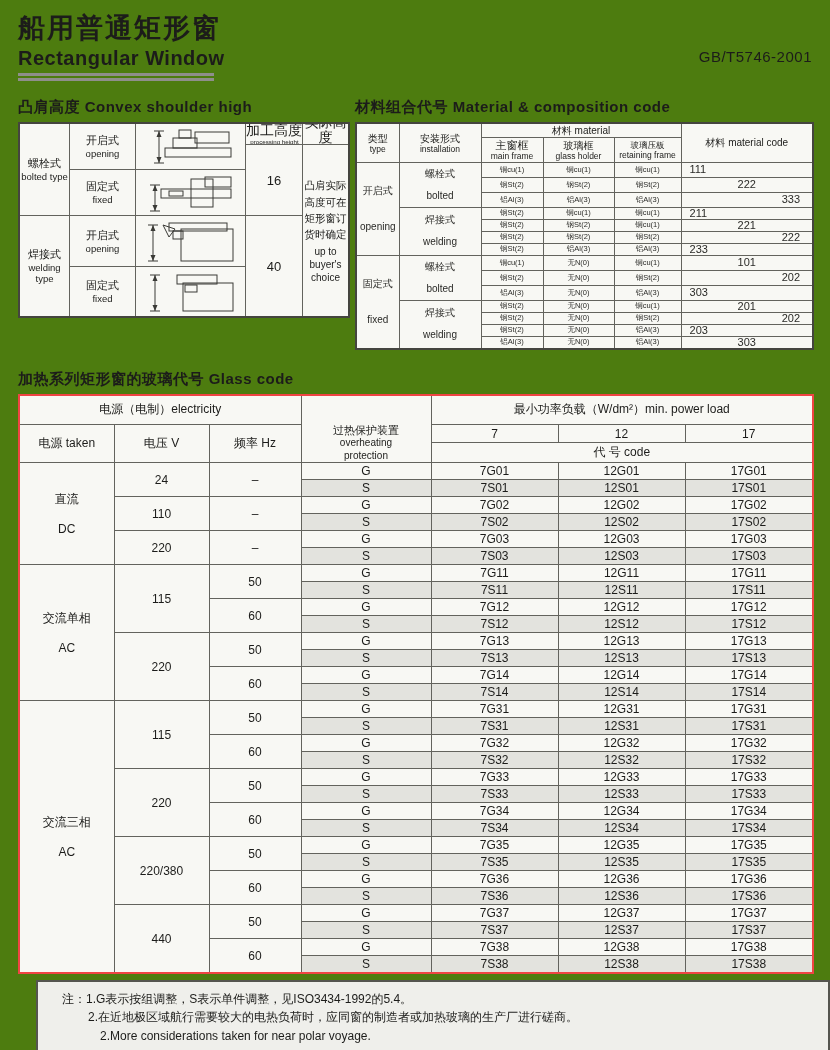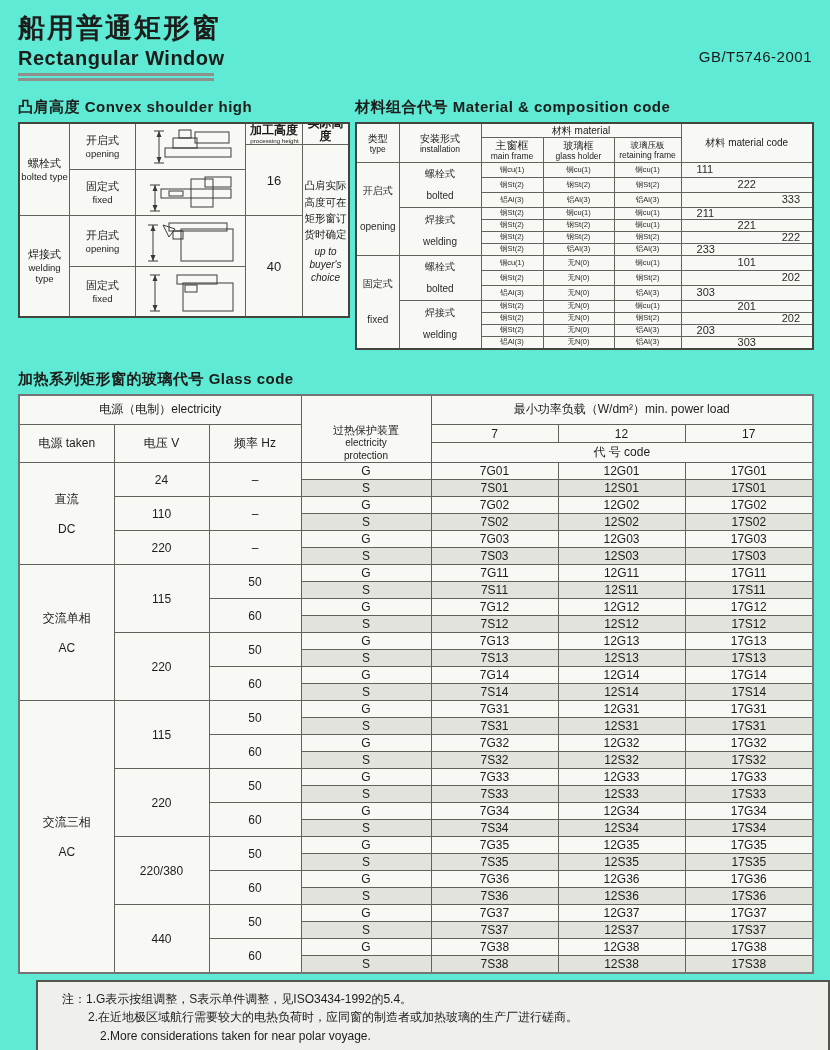--- a/index.html
+++ b/index.html
@@ -1,19 +1,19 @@
 <!DOCTYPE html>
 <html><head>
 <meta charset="utf-8">
 <style>
   * { margin:0; padding:0; box-sizing:border-box; }
   html,body { background:#e8e8e4; }
   .page {
     position:relative; width:830px; height:1050px; margin:0 auto;
-    background:#5eead4; color:#1c1c1a;
+    background:#4d7c0f; color:#1c1c1a;
     font-family:"Liberation Sans","DejaVu Sans",sans-serif;
     overflow:hidden;
   }
   
   .header { position:relative; padding:10px 18px 0 18px; height:84px; }
   .title-zh { font-size:27px; font-weight:bold; letter-spacing:2px; }
   .title-en { font-size:20px; font-weight:bold; letter-spacing:0.5px; margin-top:1px; }
   .double-rule { width:196px; height:8px; border-top:3px solid #8f8f8b; border-bottom:3px solid #8f8f8b; margin-top:3px; }
   .std-code { position:absolute; right:18px; top:48px; font-size:15px; letter-spacing:0.5px; }
   
@@ -27,40 +27,40 @@
     display:grid; border:2px solid #45453f; background:#f8f8f4;
     grid-template-columns:50px 66px 110px 57px 45px;
     grid-template-rows:21px 25px 46px 51px 49px;
     width:332px;
   }
   .cg { border-right:1px solid #63635d; border-bottom:1px solid #63635d;
         display:flex; flex-direction:column; align-items:center; justify-content:center;
         text-align:center; overflow:hidden; }
   .cg .zh { font-size:11px; line-height:1.35; }
   .cg .en { font-size:9.5px; line-height:1.2; }
-  .cg.hdr .zh { font-size:12px; line-height:1.1;font-weight:bold; }
+  .cg.hdr .zh { font-size:14px; line-height:1.1; }
   .cg.hdr .en { font-size:6.5px; line-height:1.1; transform:scale(0.95); white-space:nowrap; }
   .cg.num { font-size:13px; }
   .cg.note .zh { font-size:10.5px; line-height:1.55; width:42px; }
-  .cg.note .en { font-size:10px; line-height:1.3; margin-top:2px; width:40px;font-style:italic; }
+  .cg.note .en { font-size:10px; line-height:1.3; margin-top:2px; width:40px; }
   .edge-r { border-right:none; } .edge-b { border-bottom:none; }
   
   table { border-collapse:collapse; table-layout:fixed; background:#f8f8f4; }
   .mat-table { width:457px; border:2px solid #45453f; }
   .mat-table td { border:1px solid #63635d; text-align:center; vertical-align:middle; padding:0; }
   .mat-table .h-zh { font-size:10px; line-height:1.3; }
   .mat-table .h-en { font-size:8.5px; line-height:1.1; }
   .mat-table .mrow td { height:11.5px; font-size:7.5px; line-height:1; color:#2a2a27; }
   .mat-table td.grp { font-size:10px; line-height:2.2; }
-  .mat-table td.code-l { text-align:left;  padding-left:15px;  font-size:11px; }
+  .mat-table td.code-l { text-align:left;  padding-left:8px;  font-size:11px; }
   .mat-table td.code-c { text-align:center;                    font-size:11px; }
   .mat-table td.code-r { text-align:right; padding-right:12px; font-size:11px; }
   
   .glass-section { padding:0 18px; margin-top:20px; }
-  .glass-table { width:794px; border:2px solid #737373; }
+  .glass-table { width:794px; border:2px solid #ef4444; }
   .glass-table td { border:1px solid #63635d; text-align:center; vertical-align:middle; padding:0; font-size:12px; }
   .glass-table .hd { font-size:12px; }
   .glass-table tbody td { height:17px; }
   .shaded { background:#e3e3de; }
   .power-wrap { display:flex; flex-direction:column; align-items:center; gap:14px; font-size:12px; }
   .prot-wrap { line-height:1.25; }
   .prot-wrap .zh { font-size:11px;margin-top:28px; } .prot-wrap .en { font-size:10px; }
   
   .note-box { margin:6px 18px 0 18px; width:794px; border:2px solid #55554f; background:#efefeb; padding:8px 10px 10px 12px; }
   .note-line { font-size:12px; line-height:1.55;margin-left:12px; }
@@ -362,21 +362,21 @@
         <col style="width:127px">
           <col style="width:127px">
           <col style="width:128px">
       </colgroup>
       <tbody>
         <tr style="height:30px">
           <td colspan="3" class="hd">电源（电制）electricity</td>
           <td rowspan="3">
             <div class="prot-wrap">
               <div class="zh">过热保护装置</div>
-              <div class="en">electricity</div>
+              <div class="en">overheating</div>
               <div class="en">protection</div>
             </div>
           </td>
           <td colspan="3" class="hd">最小功率负载（W/dm²）min. power load</td>
         </tr>
         <tr style="height:16px">
           <td rowspan="2" class="hd">电源  taken</td>
           <td rowspan="2" class="hd">电压 V</td>
           <td rowspan="2" class="hd">频率  Hz</td>
           <td class="hd">7</td>

